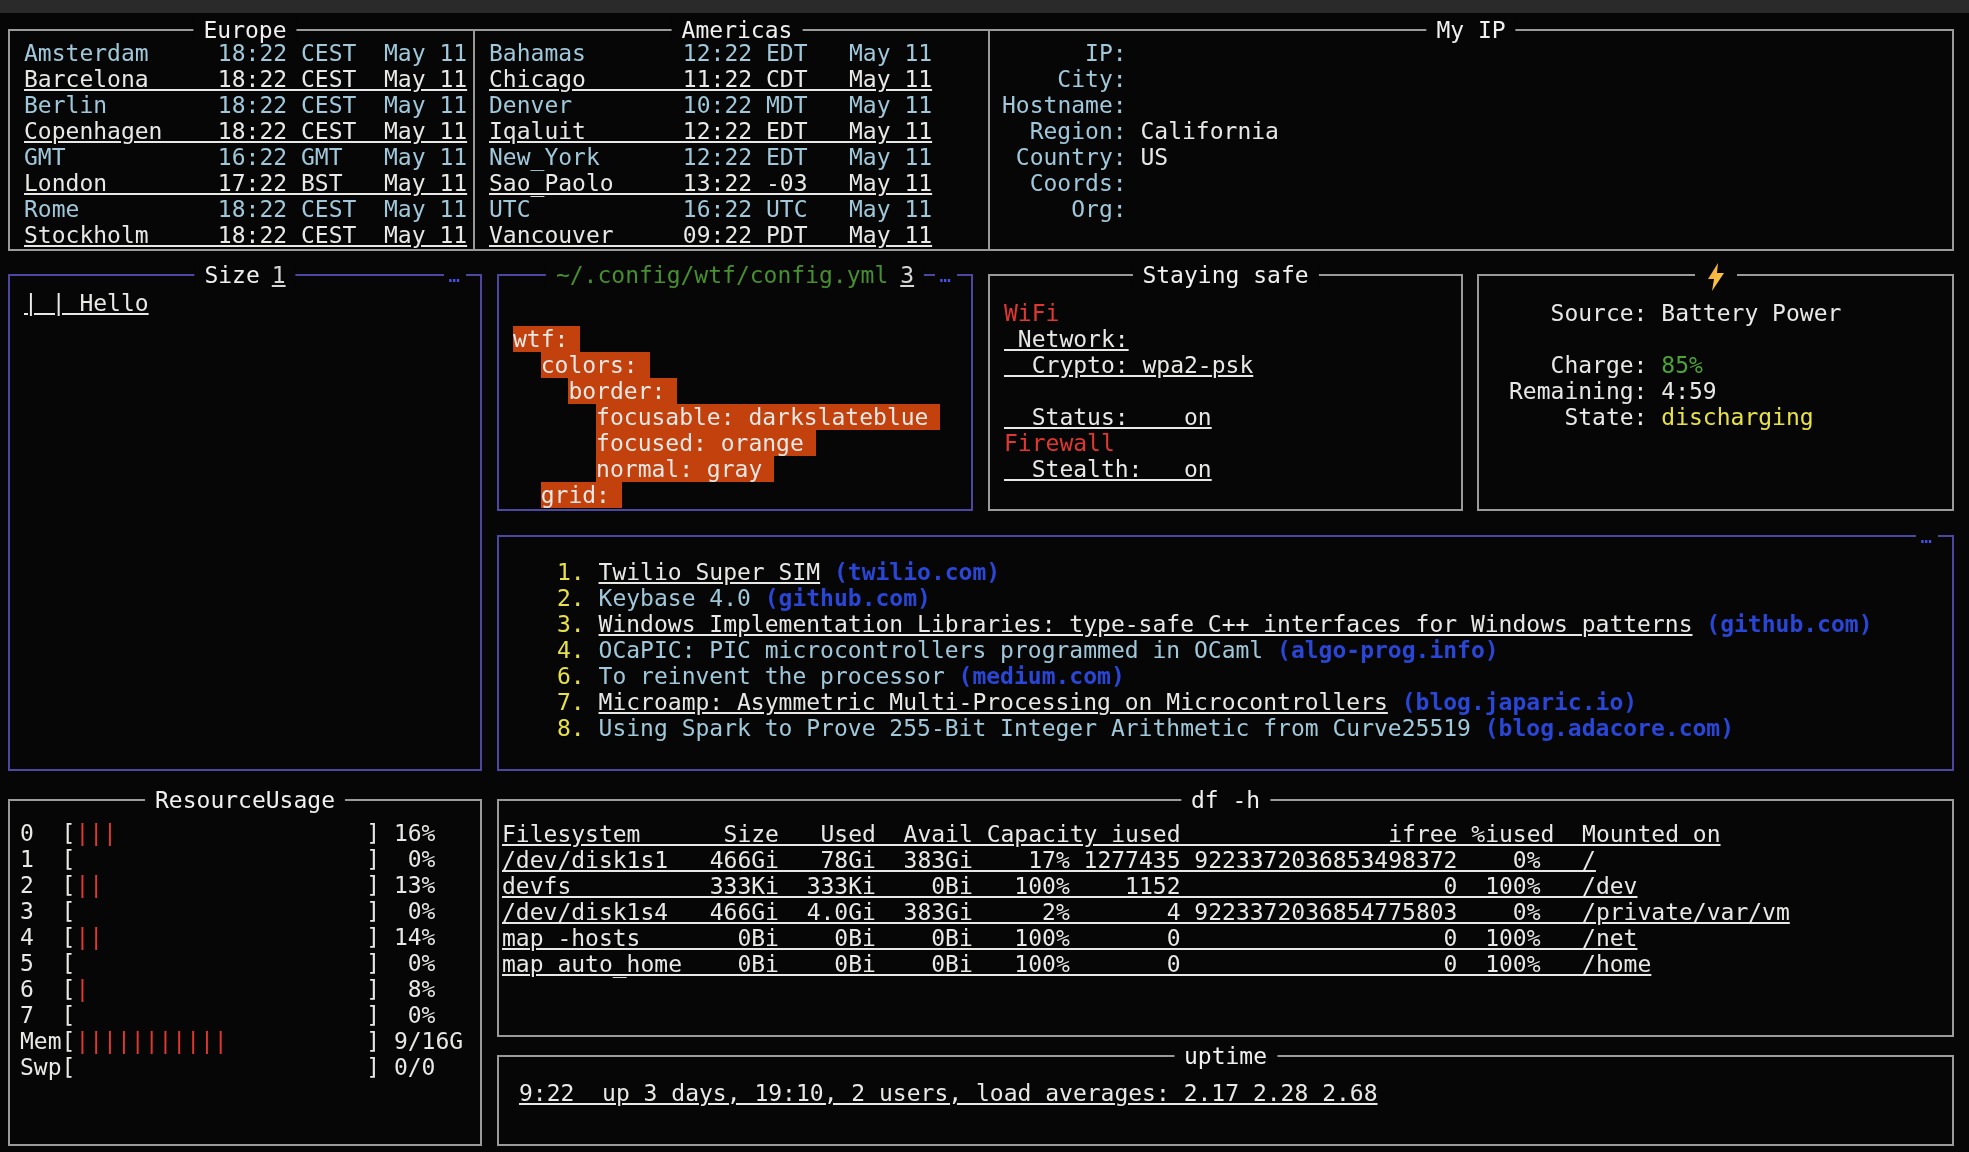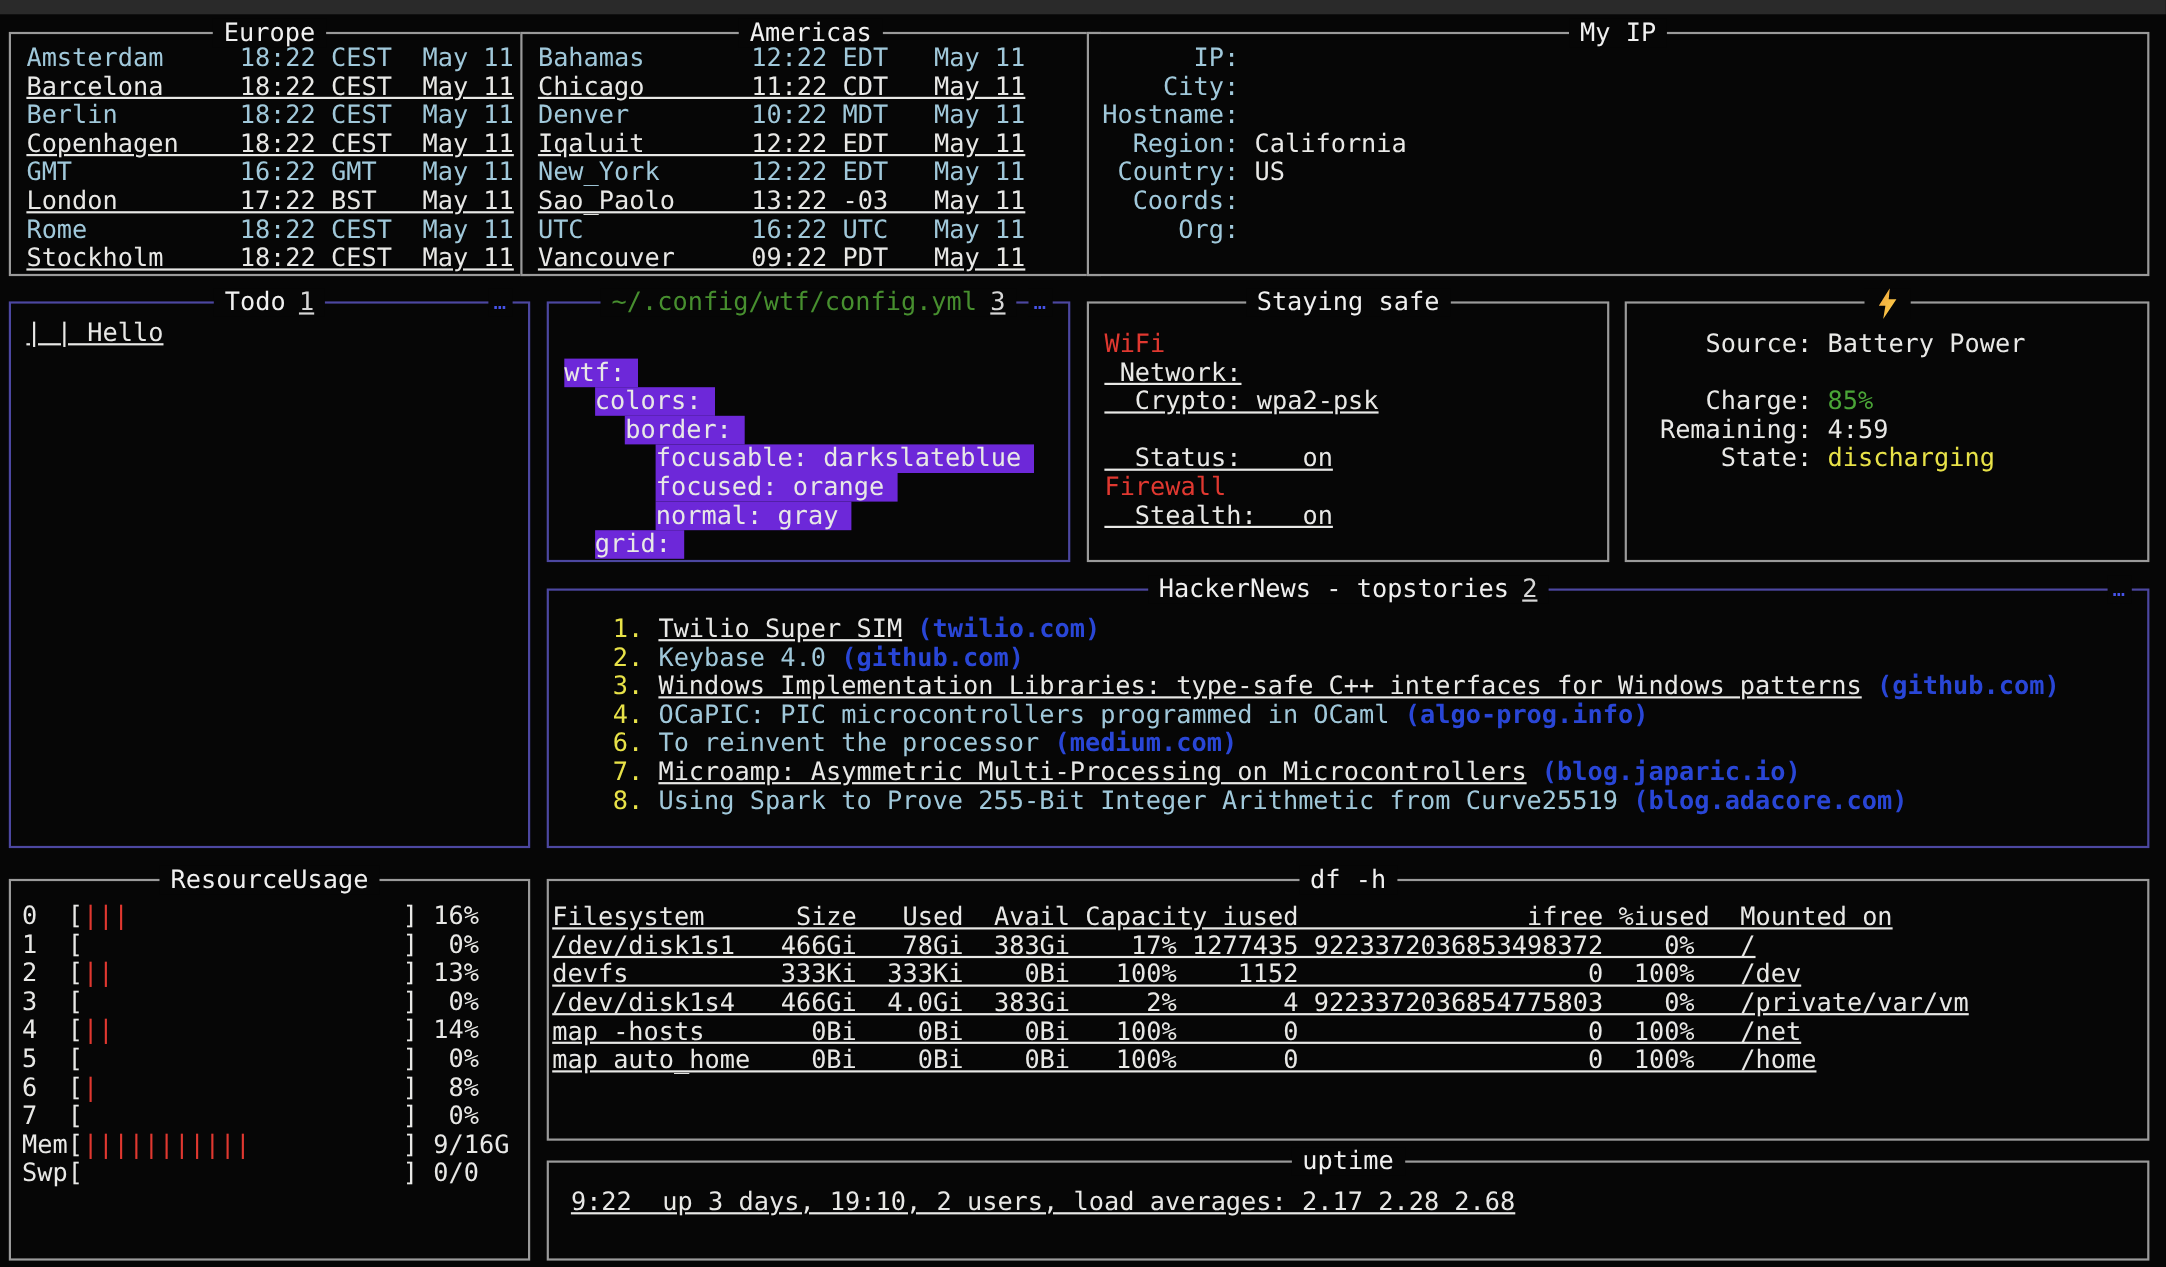--- a/index.html
+++ b/index.html
@@ -25,21 +25,21 @@
   }
   .line{white-space:pre;height:26px;}
   .lightblue{color:#a0c8da;}
   .white{color:#e8e8e6;text-decoration:underline;}
   .red{color:#e03830;}
   .yellow{color:#e8e248;}
   .green{color:#4aa437;}
   .plain{color:#e8e8e6;}
   .ip-label{display:inline-block;width:9ch;text-align:right;color:#a0c8da;}
   .ip-value{margin-left:1ch;color:#e8e8e6;}
-  .hl{background:#6d28d9;padding-right:12px;}
+  .hl{background:#c2410c;padding-right:12px;}
   .hn-num{color:#e8e248;}
   .hn-title{margin-left:1ch;}
   .hn-domain{margin-left:1ch;color:#2946d6;font-weight:bold;}
   .bars{color:#e03830;}
   .bat-label{color:#e8e8e6;}
   .bolt-wrap{display:inline-block;vertical-align:middle;height:28px;}
 </style>
 </head>
 <body>
 
@@ -80,21 +80,21 @@
     <div class="line"><span class="ip-label">City:</span><span class="ip-value"></span></div>
     <div class="line"><span class="ip-label">Hostname:</span><span class="ip-value"></span></div>
     <div class="line"><span class="ip-label">Region:</span><span class="ip-value">California</span></div>
     <div class="line"><span class="ip-label">Country:</span><span class="ip-value">US</span></div>
     <div class="line"><span class="ip-label">Coords:</span><span class="ip-value"></span></div>
     <div class="line"><span class="ip-label">Org:</span><span class="ip-value"></span></div>
   </div>
 </div>
 
 <div class="panel focusable" style="left:8px;top:274px;width:474px;height:497px">
-  <div class="title"><span class="ttl">Todo</span><span class="shortcut">1</span></div>
+  <div class="title"><span class="ttl">Size</span><span class="shortcut">1</span></div>
   <div class="ellipsis">…</div>
   <div class="content" style="padding:14px 0 0 14px">
     <div class="line white">| | Hello</div>
   </div>
 </div>
 
 <div class="panel focusable" style="left:497px;top:274px;width:476px;height:237px">
   <div class="title green"><span class="ttl">~/.config/wtf/config.yml</span><span class="shortcut">3</span></div>
   <div class="ellipsis">…</div>
   <div class="content" style="padding:50px 0 0 14px">
@@ -134,21 +134,20 @@
   <div class="content" style="padding:24px 0 0 30px">
     <div class="line"><span class="bat-label">   Source: </span><span class="plain">Battery Power</span></div>
     <div class="line"><span></span><span></span></div>
     <div class="line"><span class="bat-label">   Charge: </span><span class="green">85%</span></div>
     <div class="line"><span class="bat-label">Remaining: </span><span class="plain">4:59</span></div>
     <div class="line"><span class="bat-label">    State: </span><span class="yellow">discharging</span></div>
   </div>
 </div>
 
 <div class="panel focusable" style="left:497px;top:535px;width:1457px;height:236px">
-  <div class="title"><span class="ttl">HackerNews - topstories</span><span class="shortcut">2</span></div>
   <div class="ellipsis">…</div>
   <div class="content" style="padding:22px 0 0 58px">
     <div class="line"><span class="hn-num">1.</span><span class="hn-title white">Twilio Super SIM</span><span class="hn-domain">(twilio.com)</span></div>
     <div class="line"><span class="hn-num">2.</span><span class="hn-title lightblue">Keybase 4.0</span><span class="hn-domain">(github.com)</span></div>
     <div class="line"><span class="hn-num">3.</span><span class="hn-title white">Windows Implementation Libraries: type-safe C++ interfaces for Windows patterns</span><span class="hn-domain">(github.com)</span></div>
     <div class="line"><span class="hn-num">4.</span><span class="hn-title lightblue">OCaPIC: PIC microcontrollers programmed in OCaml</span><span class="hn-domain">(algo-prog.info)</span></div>
     <div class="line"><span class="hn-num">6.</span><span class="hn-title lightblue">To reinvent the processor</span><span class="hn-domain">(medium.com)</span></div>
     <div class="line"><span class="hn-num">7.</span><span class="hn-title white">Microamp: Asymmetric Multi-Processing on Microcontrollers</span><span class="hn-domain">(blog.japaric.io)</span></div>
     <div class="line"><span class="hn-num">8.</span><span class="hn-title lightblue">Using Spark to Prove 255-Bit Integer Arithmetic from Curve25519</span><span class="hn-domain">(blog.adacore.com)</span></div>
   </div>

